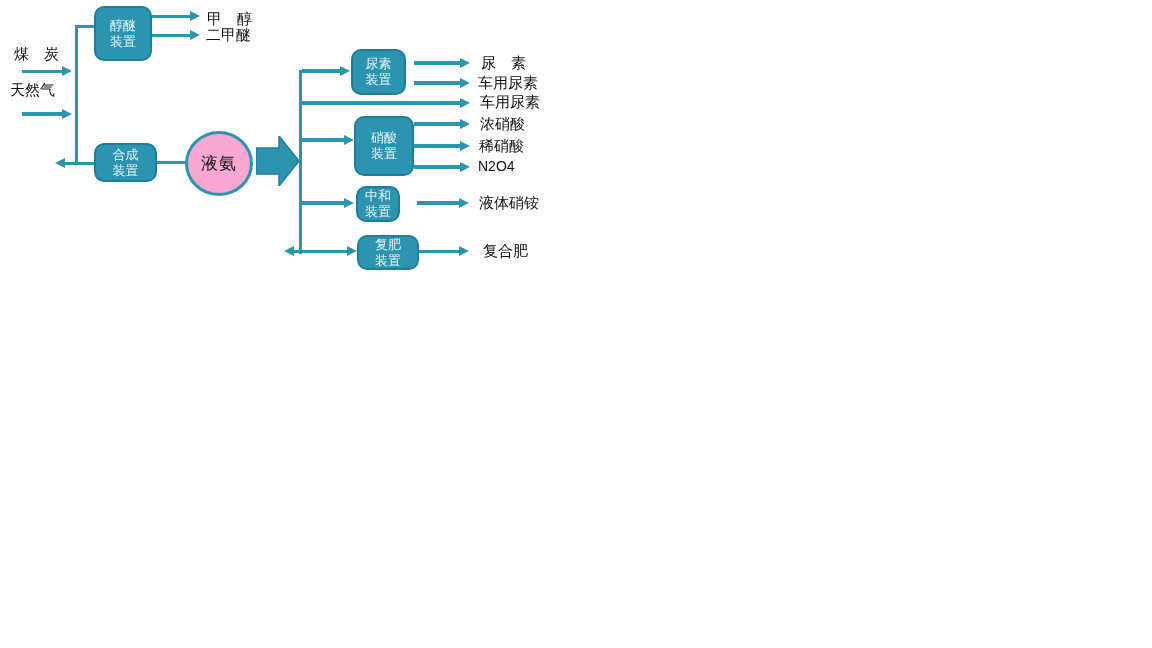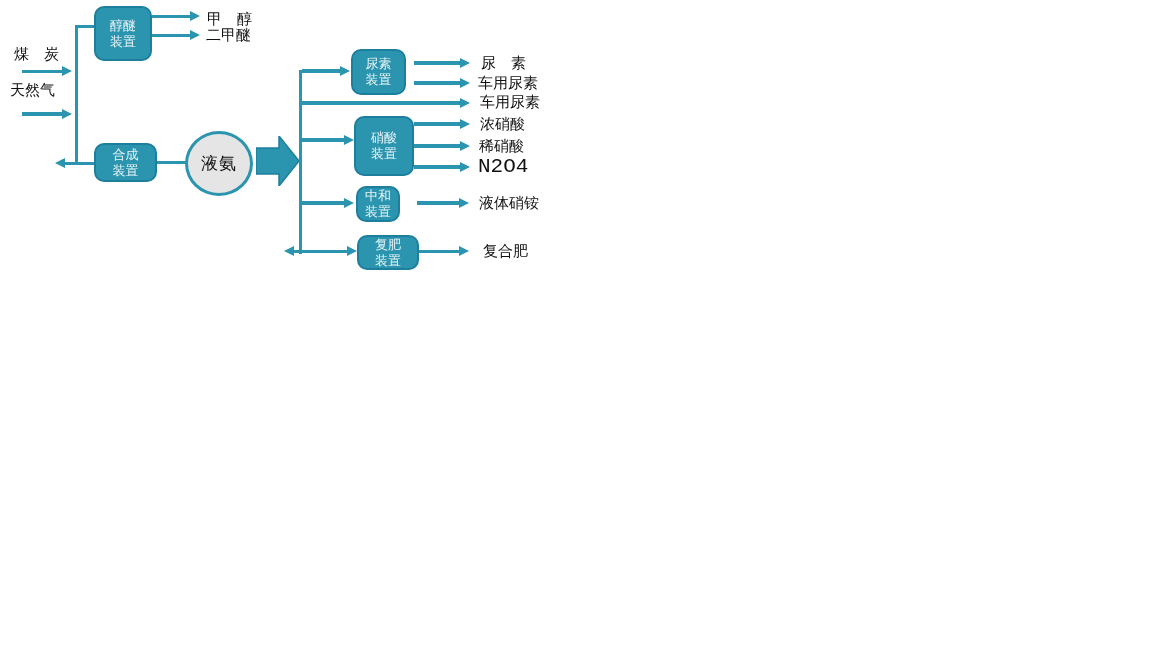--- a/index.html
+++ b/index.html
@@ -4,42 +4,42 @@
 <style>
   html,body { margin:0; padding:0; background:#fff; }
   .stage {
     position:relative; width:1152px; height:648px; background:#ffffff;
     overflow:hidden; font-family:"Liberation Serif", serif;
   }
   .lbl {
     position:absolute; font-family:"Liberation Serif", serif;
     font-size:15px; color:#111; white-space:pre; line-height:15px;
   }
-  .lbl-latin { font-family:Liberation Mono, monospace; font-size:21px; }
+  .lbl-latin { font-family:Liberation Sans, sans-serif; font-size:14px; }
   .unit {
     position:absolute; background:#2b94af; border:2px solid #1e7f9d;
     border-radius:10px; box-sizing:border-box; color:#e9f4f7;
     font-size:13px; line-height:16px; text-align:center;
     display:flex; flex-direction:column; justify-content:center; align-items:center;
   }
   .hline { position:absolute; height:3.5px; background:#2b94af; }
   .vline { position:absolute; width:3.5px; background:#2b94af; }
   .ah-r {
     position:absolute; width:0; height:0;
     border-top:5.5px solid transparent; border-bottom:5.5px solid transparent;
     border-left:10px solid #2b94af;
   }
   .ah-l {
     position:absolute; width:0; height:0;
     border-top:5.5px solid transparent; border-bottom:5.5px solid transparent;
     border-right:10px solid #2b94af;
   }
   .circle {
     position:absolute; left:185px; top:131px; width:68px; height:65px;
-    background:#e5e5e5; border:3px solid #2b94af; border-radius:50%;
+    background:#f9a8d4; border:3px solid #2b94af; border-radius:50%;
     box-sizing:border-box; display:flex; align-items:center; justify-content:center;
     font-size:17px; color:#111; letter-spacing:1px;
   }
   .bigarrow { position:absolute; left:256px; top:136px; }
   .title {
     position:absolute; left:241px; top:283px; font-size:23px; color:#111;
     letter-spacing:1px; line-height:26px;
   }
 </style>
 </head>

